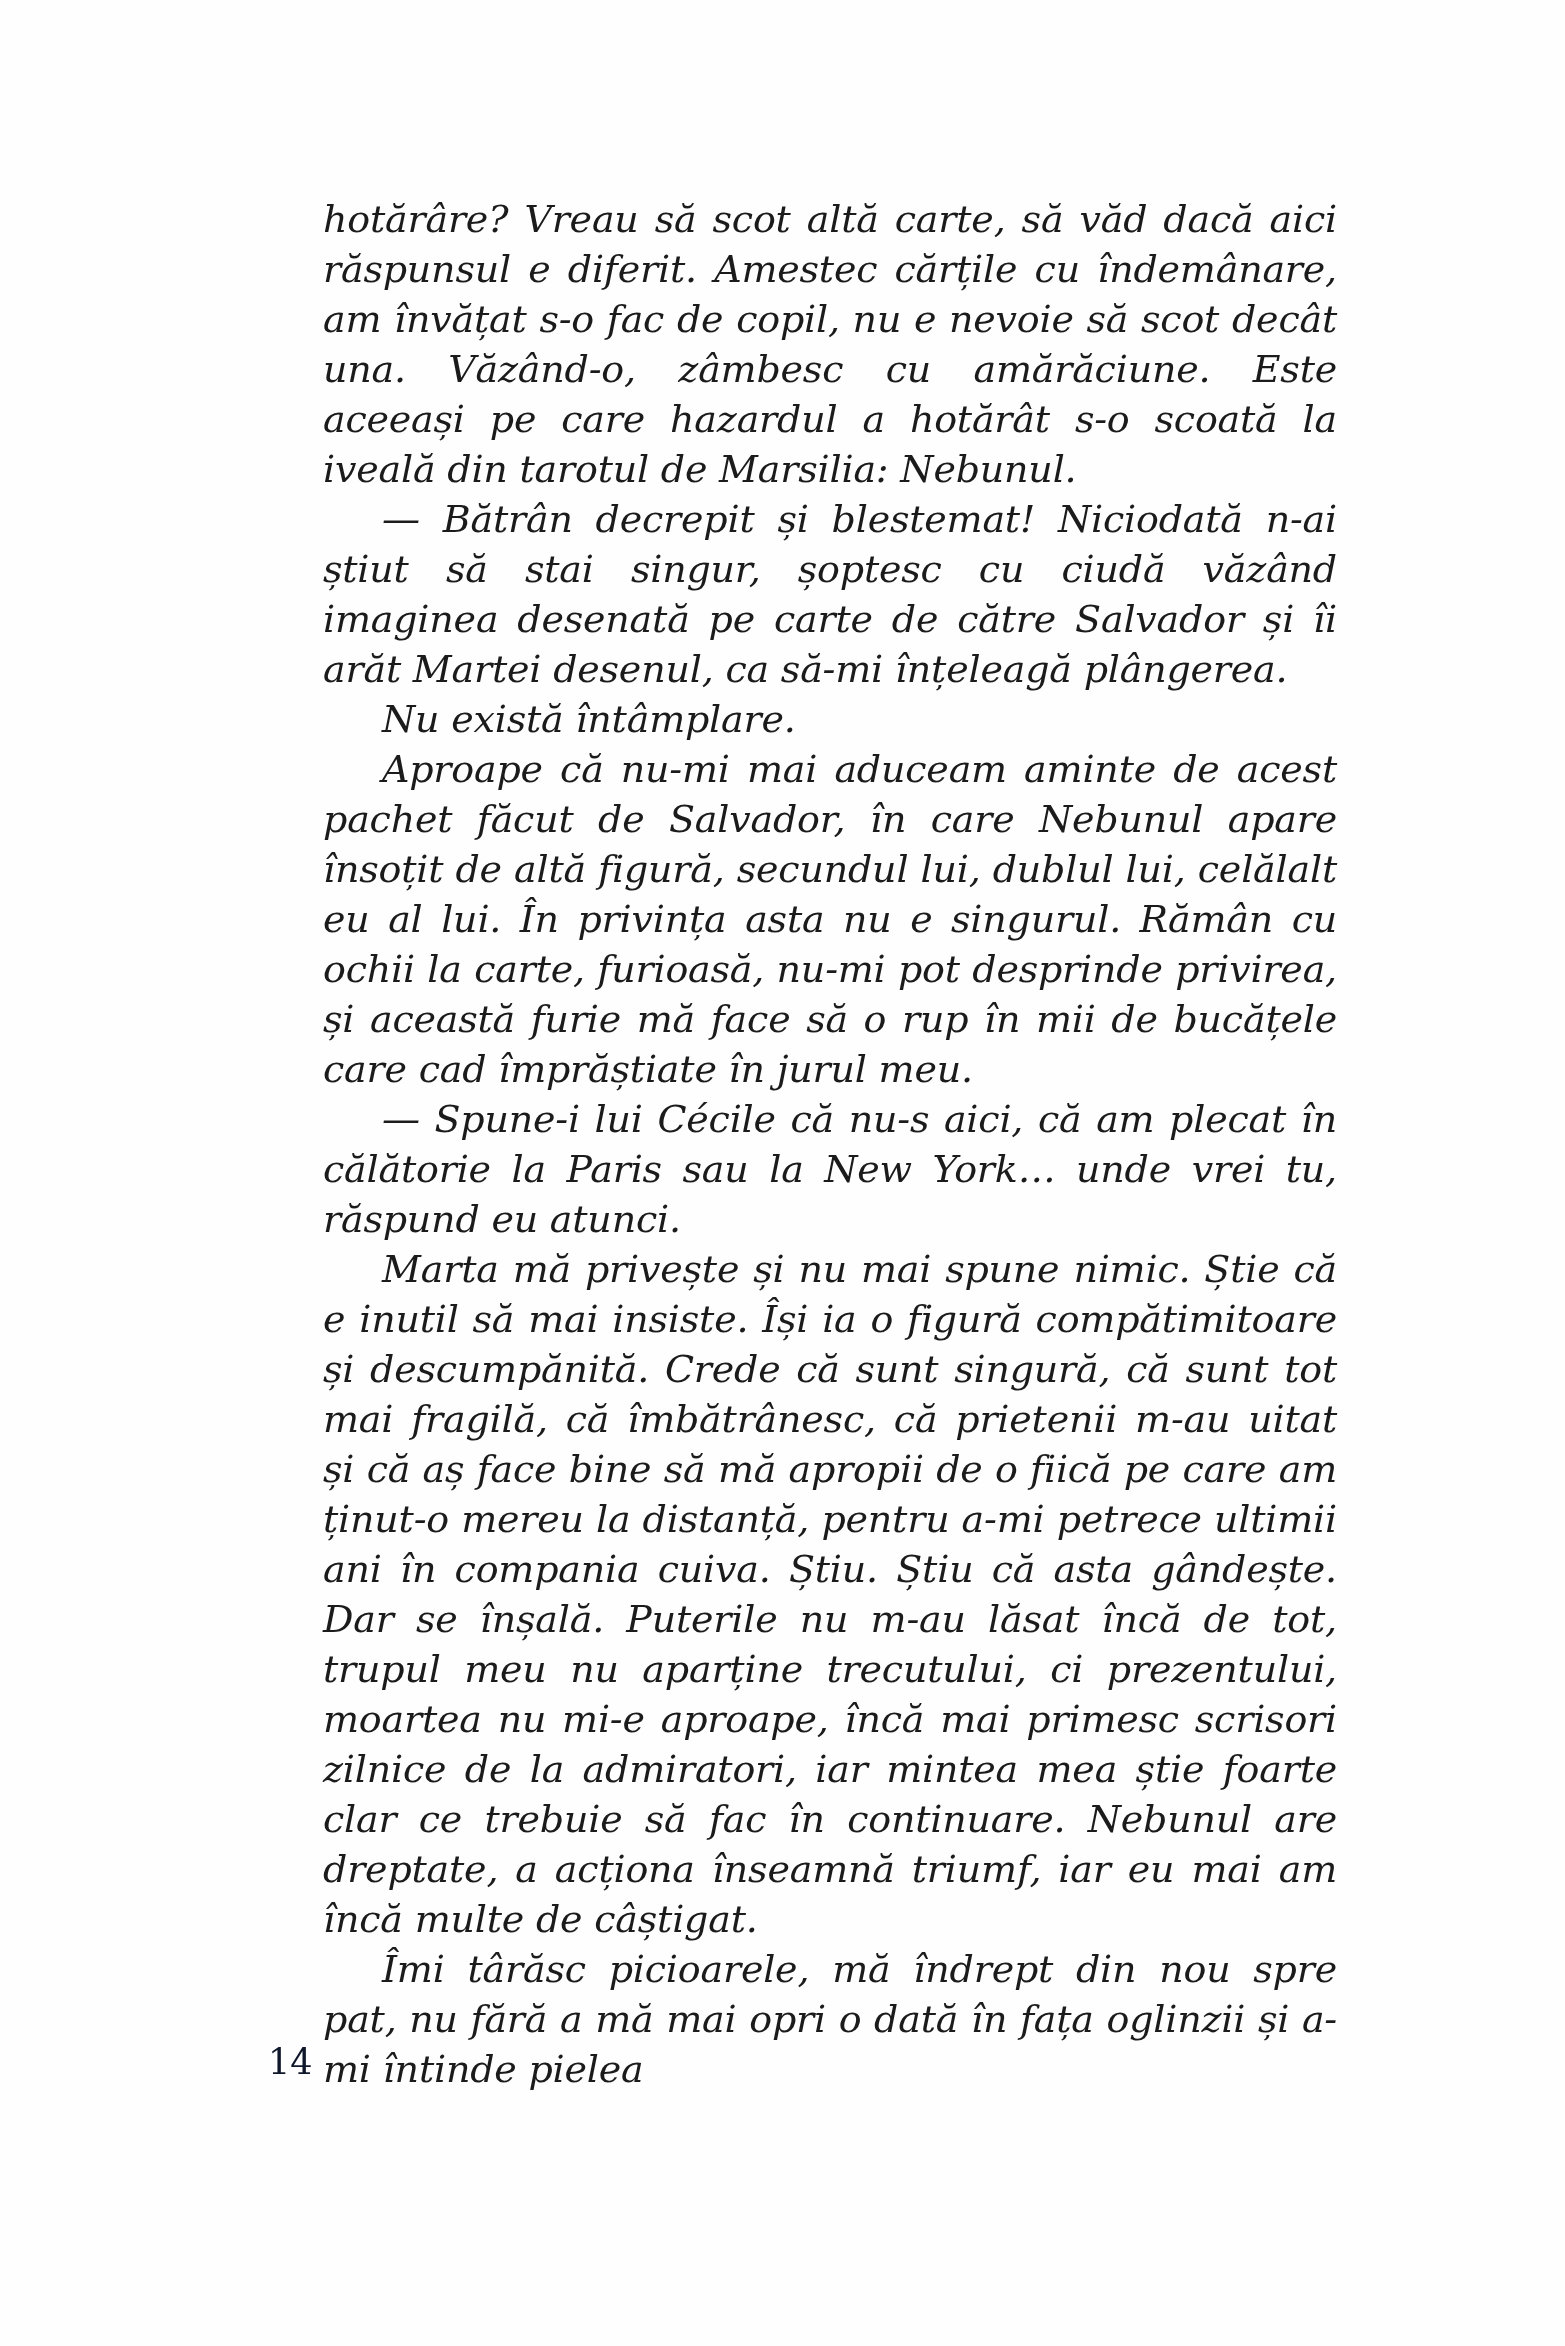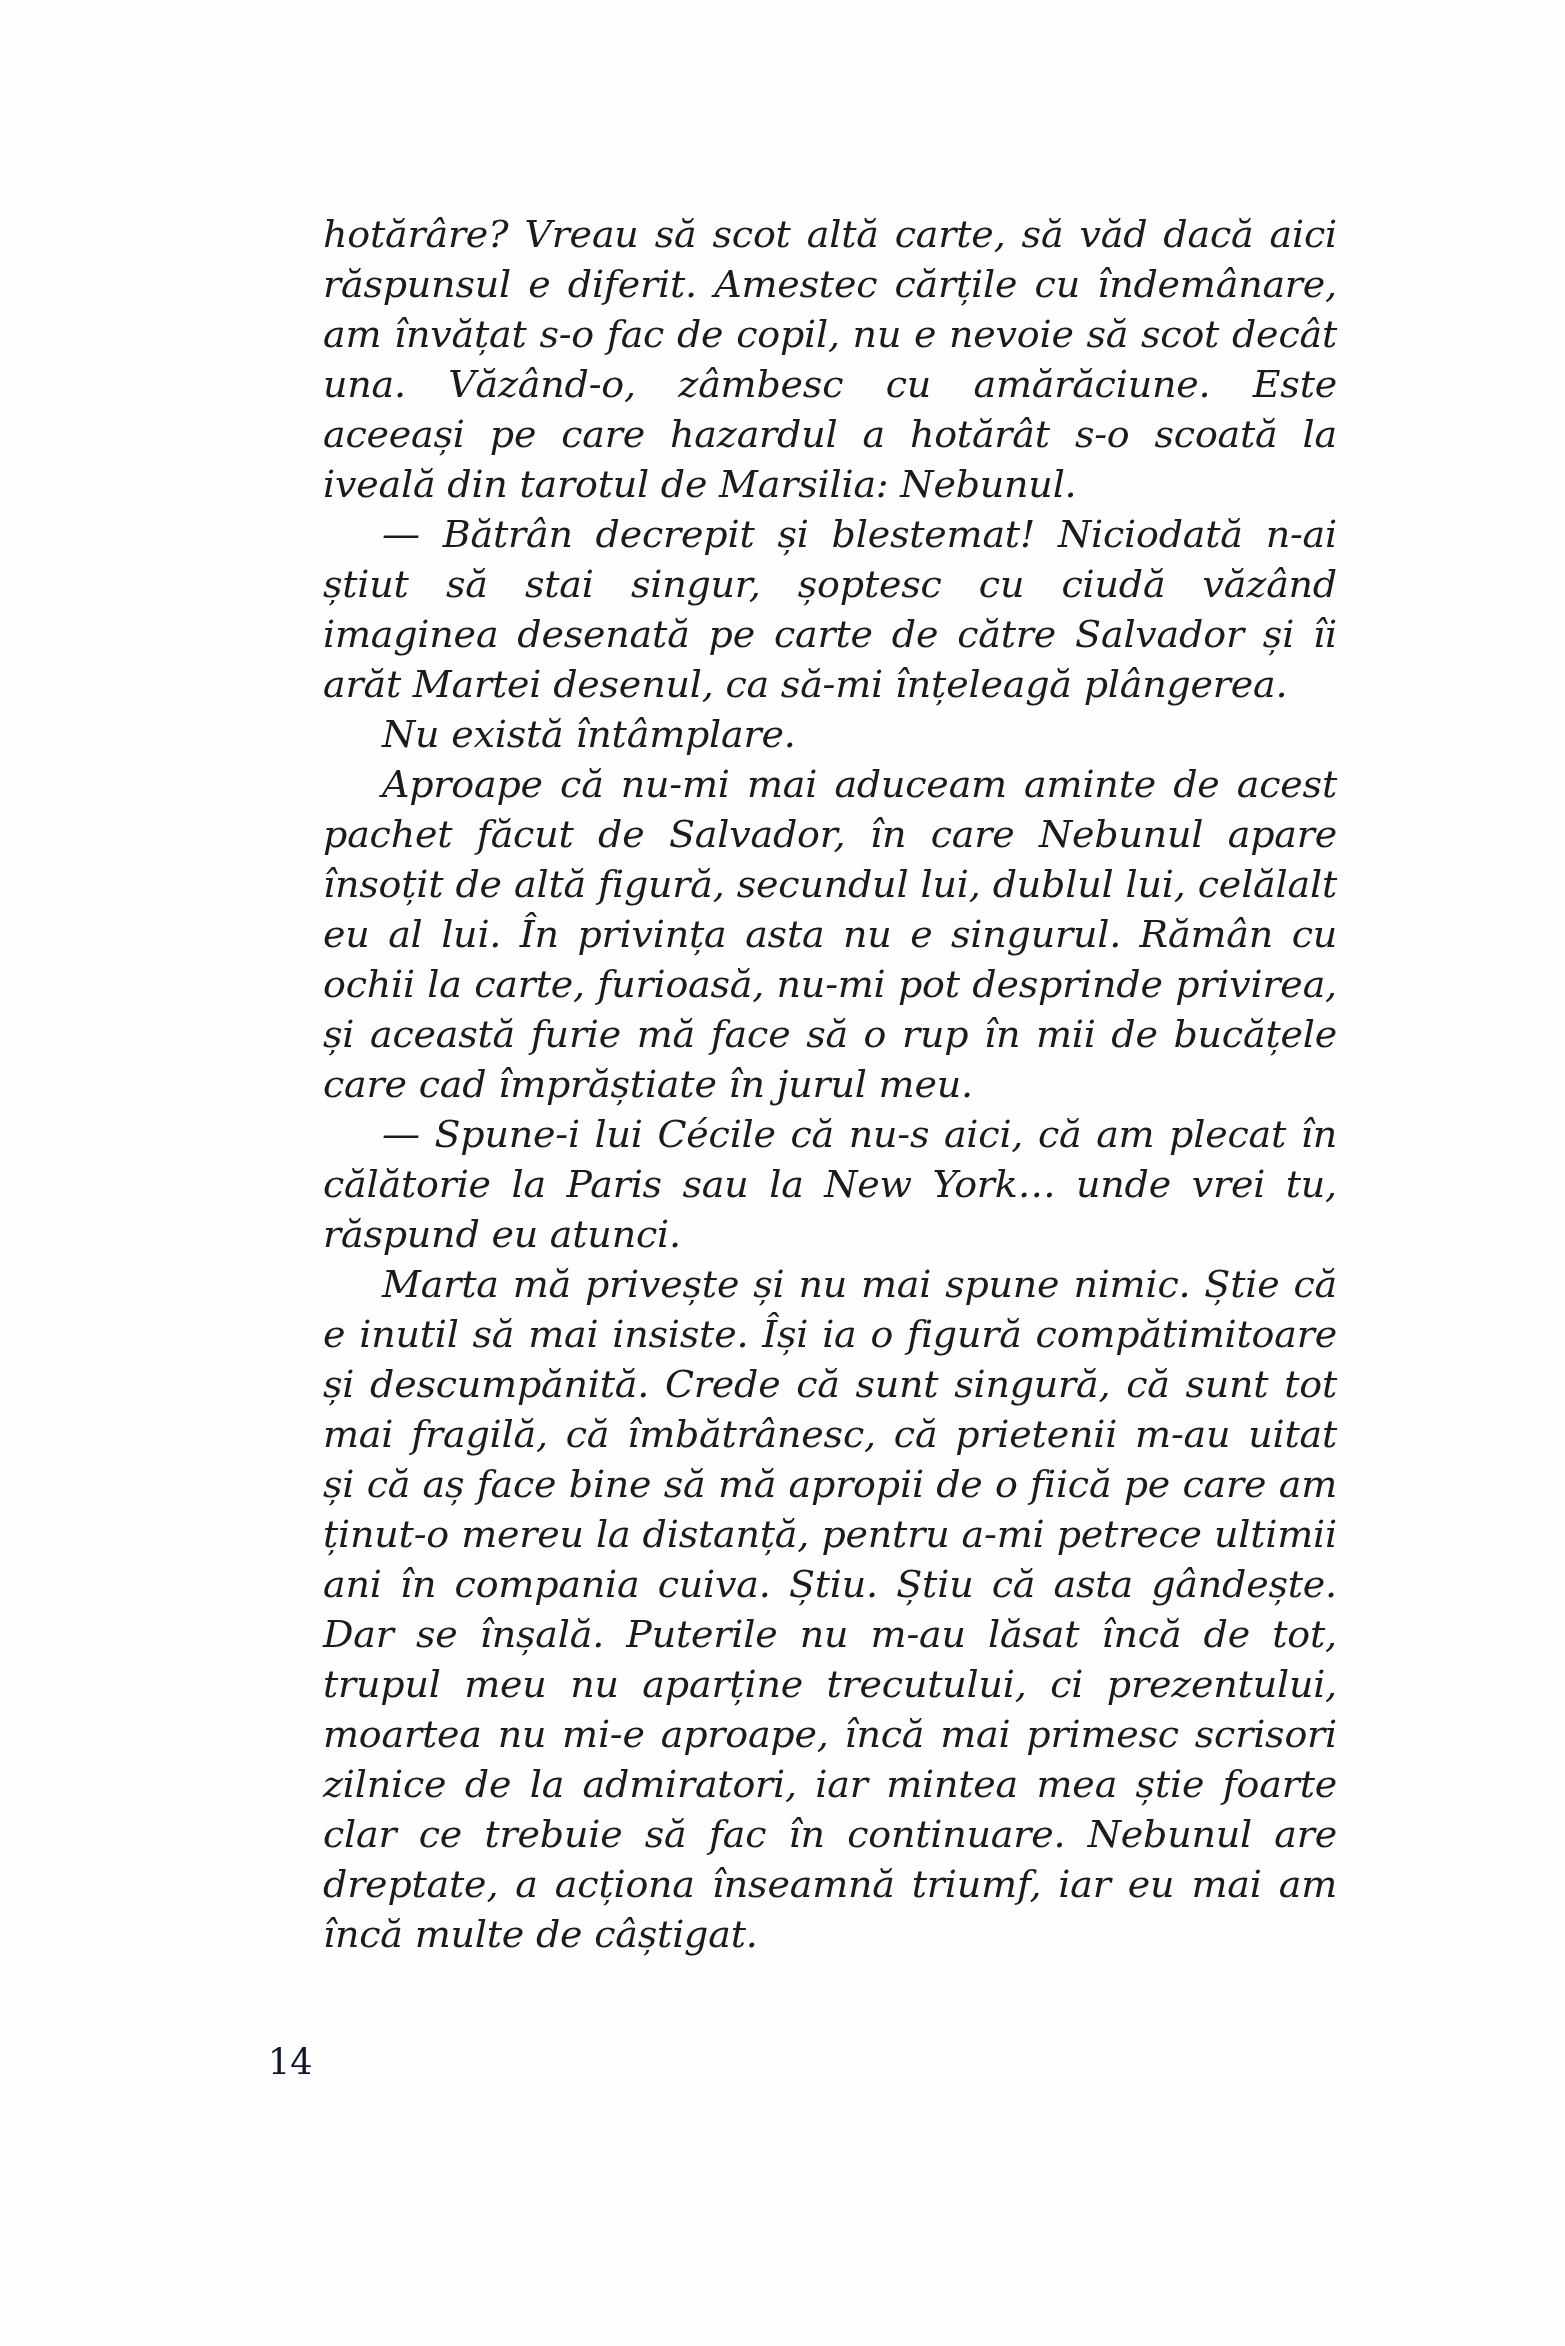--- a/index.html
+++ b/index.html
@@ -21,21 +21,20 @@
     left: 323px;
     top: 194px;
     width: 1014px;
     font-family: "DejaVu Serif", "Liberation Serif", serif;
     font-style: italic;
     font-size: 38px;
     line-height: 50px;
     color: #1b1b1b;
     text-align: justify;
     letter-spacing: -0.2px;
-    margin-top: 15px;
   }
   .text-block p {
     margin: 0;
     padding: 0;
   }
   .text-block p.indent {
     text-indent: 59px;
   }
   .page-number {
     position: absolute;
@@ -52,18 +51,19 @@
 
 <div class="page">
 
   <div class="text-block">
     <p>hotărâre? Vreau să scot altă carte, să văd dacă aici răspunsul e diferit. Amestec cărțile cu îndemânare, am învățat s-o fac de copil, nu e nevoie să scot decât una. Văzând-o, zâmbesc cu amărăciune. Este aceeași pe care hazardul a hotărât s-o scoată la iveală din tarotul de Marsilia: Nebunul.</p>
     <p class="indent">— Bătrân decrepit și blestemat! Niciodată n-ai știut să stai singur, șoptesc cu ciudă văzând imaginea desenată pe carte de către Salvador și îi arăt Martei desenul, ca să-mi înțeleagă plângerea.</p>
     <p class="indent">Nu există întâmplare.</p>
     <p class="indent">Aproape că nu-mi mai aduceam aminte de acest pachet făcut de Salvador, în care Nebunul apare însoțit de altă figură, secundul lui, dublul lui, celălalt eu al lui. În privința asta nu e singurul. Rămân cu ochii la carte, furioasă, nu-mi pot desprinde privirea, și această furie mă face să o rup în mii de bucățele care cad împrăștiate în jurul meu.</p>
     <p class="indent">— Spune-i lui Cécile că nu-s aici, că am plecat în călătorie la Paris sau la New York… unde vrei tu, răspund eu atunci.</p>
     <p class="indent">Marta mă privește și nu mai spune nimic. Știe că e inutil să mai insiste. Își ia o figură compătimitoare și descumpănită. Crede că sunt singură, că sunt tot mai fragilă, că îmbătrânesc, că prietenii m-au uitat și că aș face bine să mă apropii de o fiică pe care am ținut-o mereu la distanță, pentru a-mi petrece ultimii ani în compania cuiva. Știu. Știu că asta gândește. Dar se înșală. Puterile nu m-au lăsat încă de tot, trupul meu nu aparține trecutului, ci prezentului, moartea nu mi-e aproape, încă mai primesc scrisori zilnice de la admiratori, iar mintea mea știe foarte clar ce trebuie să fac în continuare. Nebunul are dreptate, a acționa înseamnă triumf, iar eu mai am încă multe de câștigat.</p>
+    <p class="indent">Îmi târăsc picioarele, mă îndrept din nou spre pat, nu fără a mă mai opri o dată în fața oglinzii și a-mi întinde pielea</p>
   </div>
 
   <div class="page-number">14</div>
 
 </div>
 
 
 </body></html>

